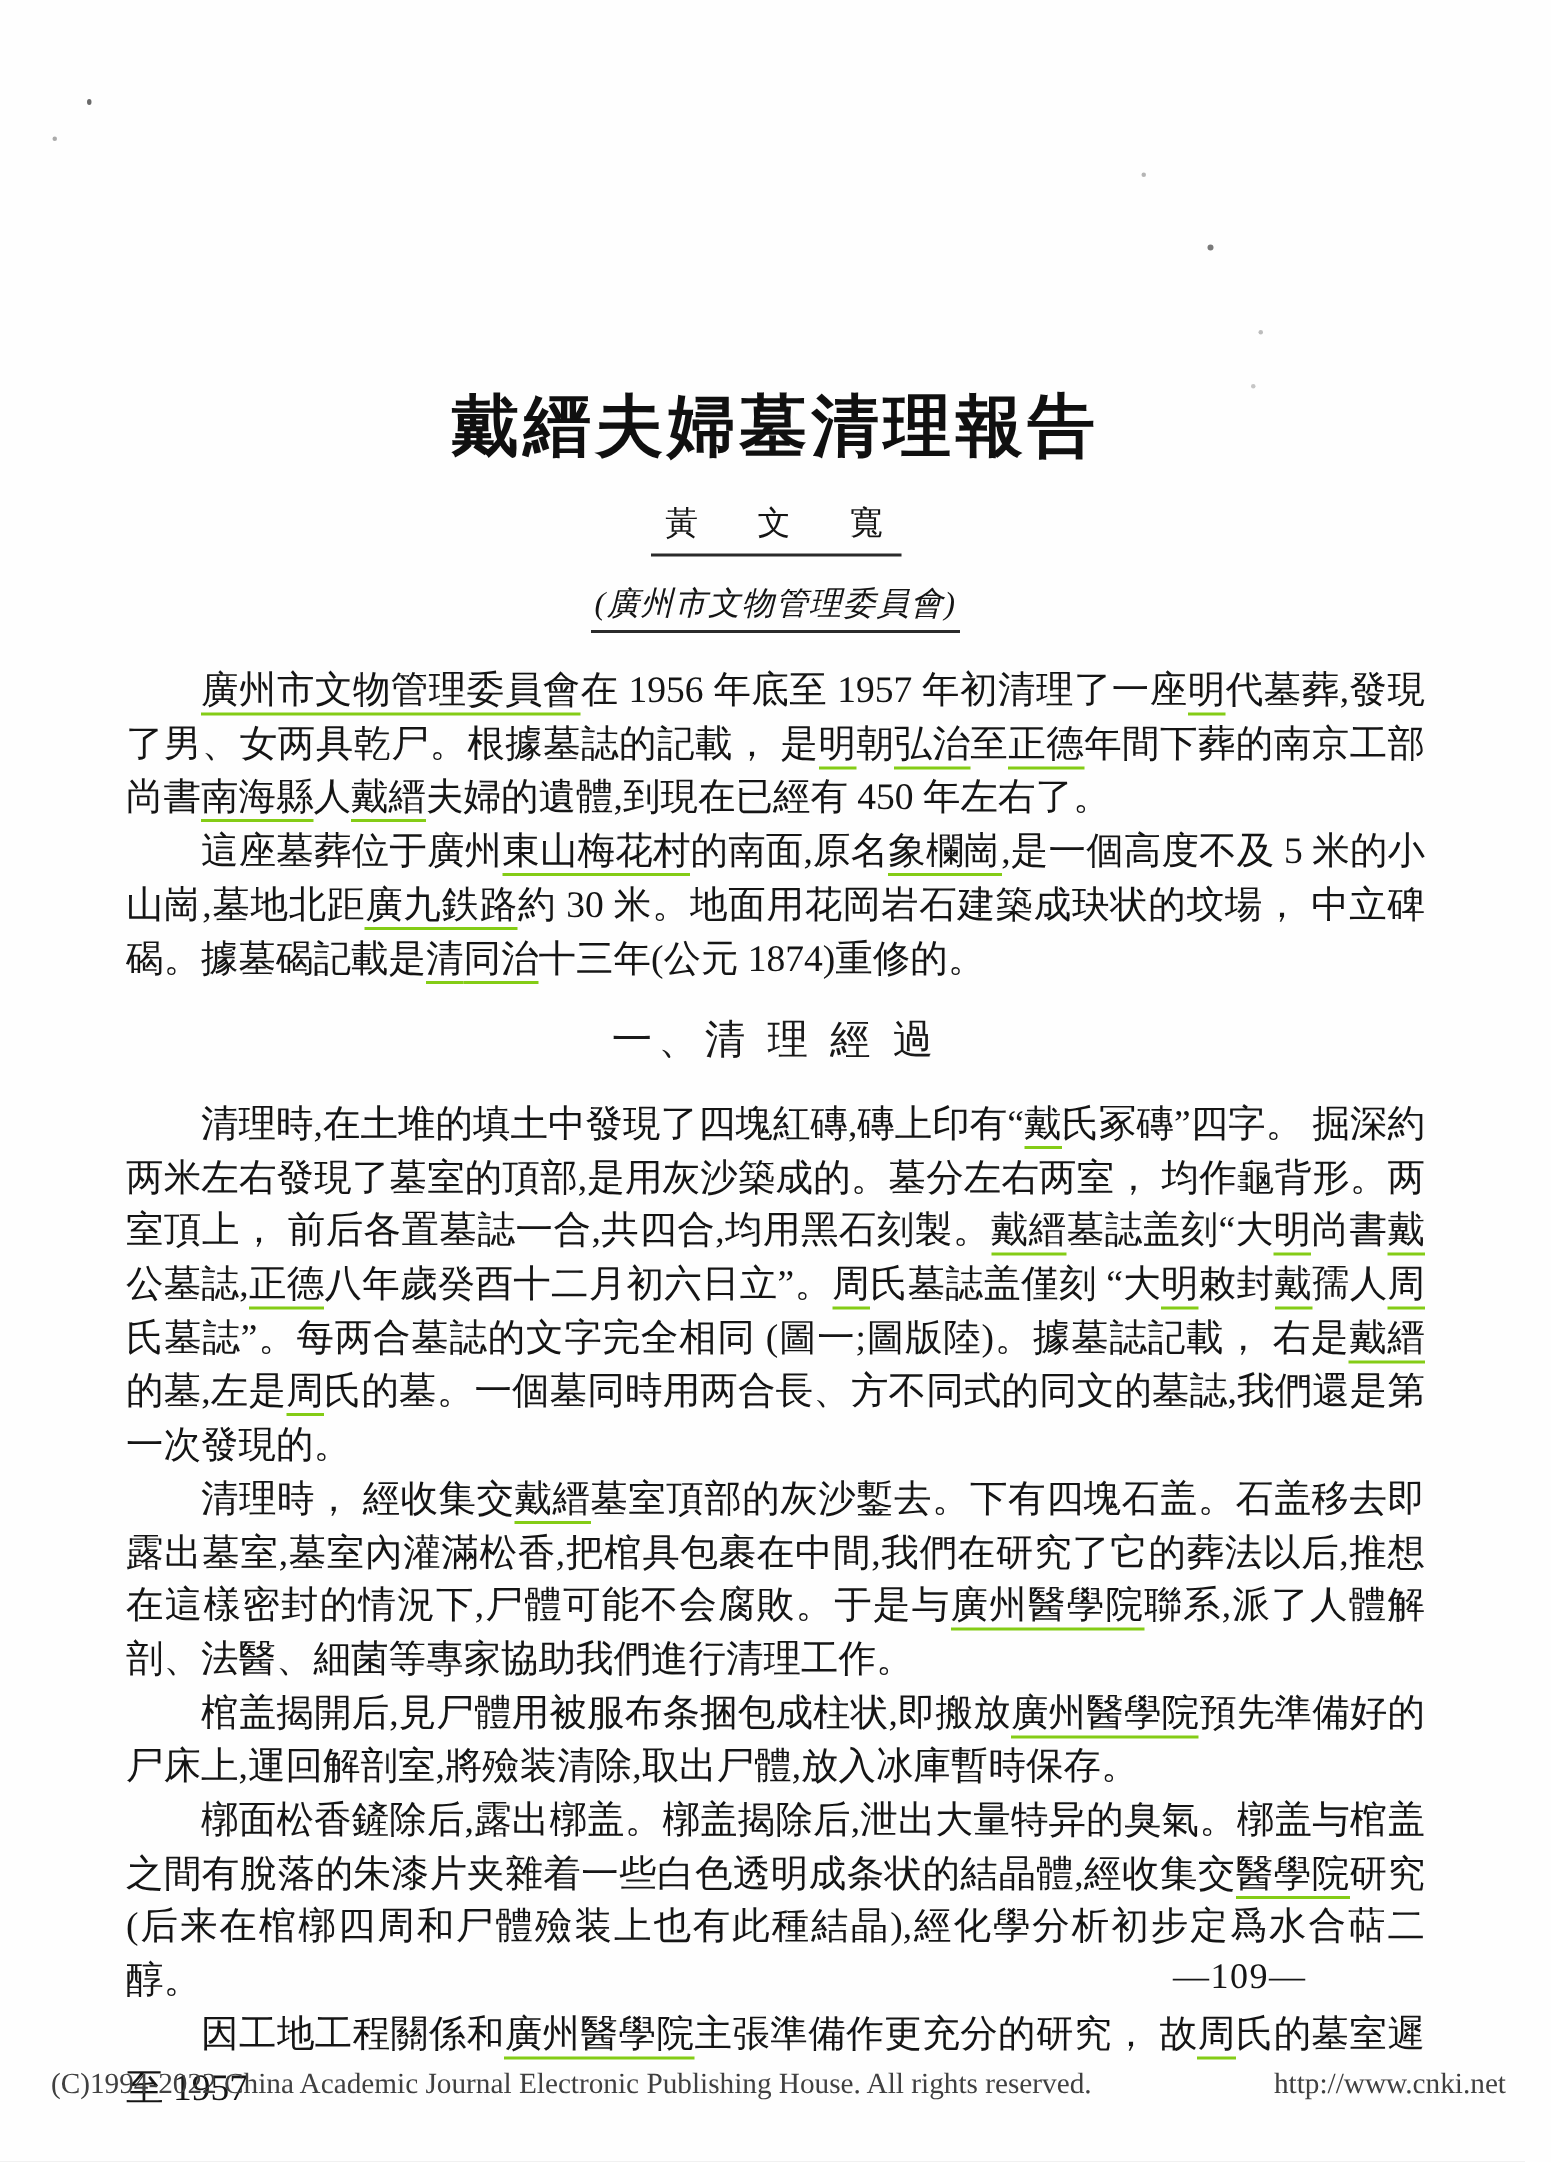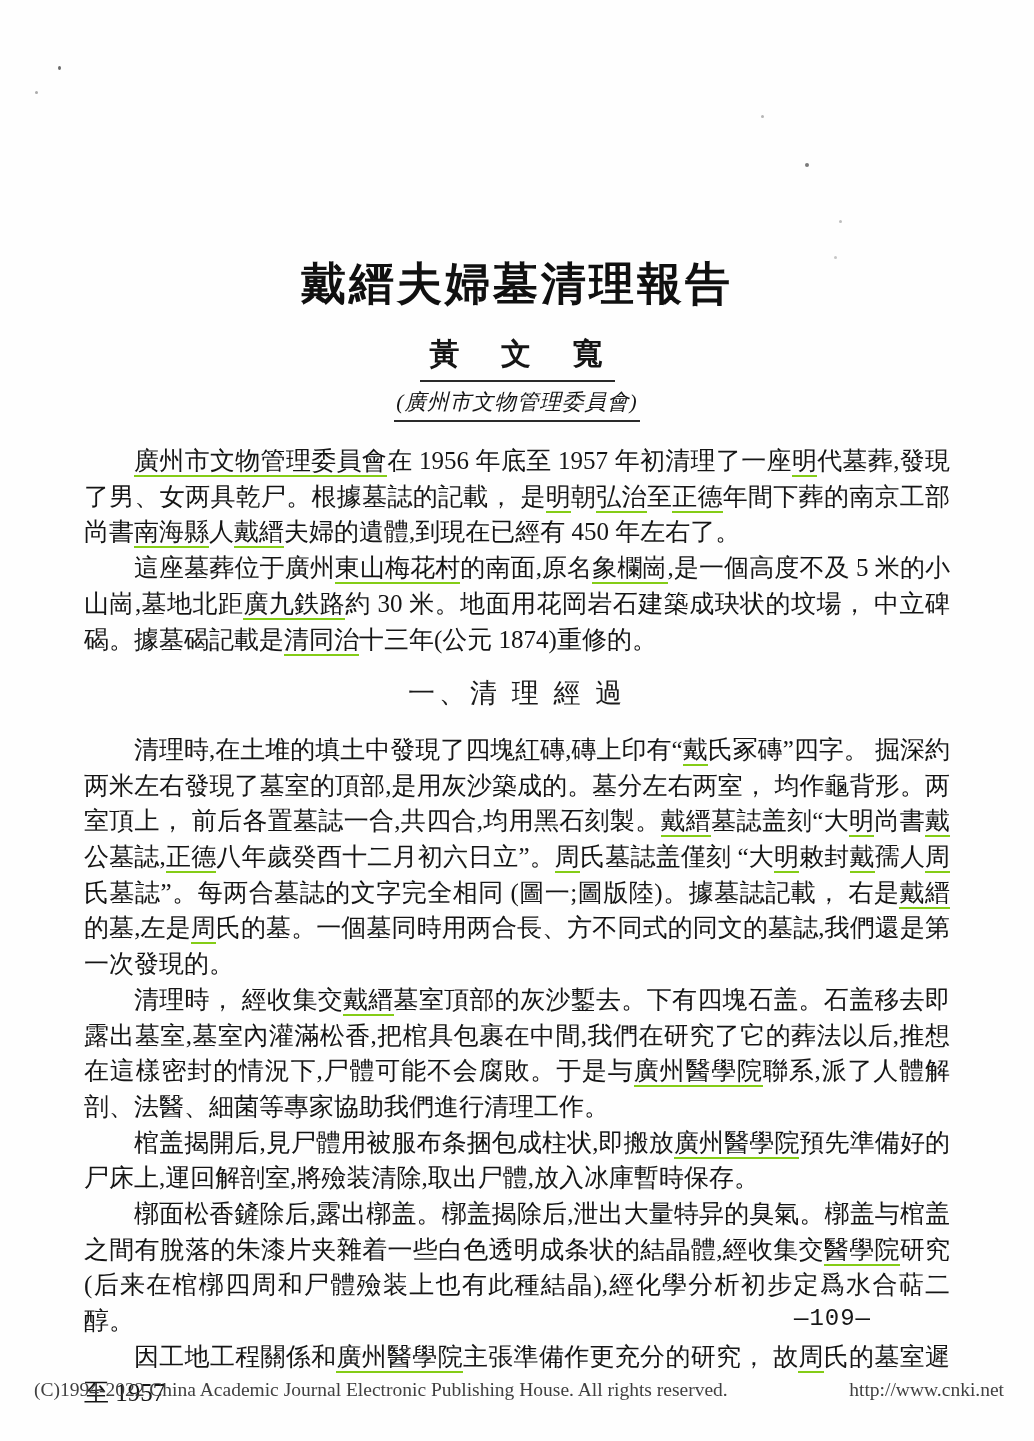--- a/index.html
+++ b/index.html
@@ -18,26 +18,25 @@
     text-align:center;
     font-family:"DejaVu Sans","Liberation Sans",sans-serif;
     font-weight:bold;
     font-size:45px;
     letter-spacing:3px;
     color:#101010;
   }
   .author-row{position:absolute;top:334px;left:0;right:0;text-align:center;}
   .author{
     display:inline-block;
-    font-size:30px;
+    font-size:22px;
     word-spacing:30px;
     letter-spacing:2px;
     padding:0 10px 5px 10px;
     border-bottom:2px solid #2a2a2a;
-    font-weight:bold;
   }
   .affil-row{position:absolute;top:387px;left:0;right:0;text-align:center;font-style:italic;}
   .affil{
     display:inline-block;
     font-size:21.5px;
     letter-spacing:1px;
     padding:0 2px 4px 2px;
     border-bottom:2px solid #2a2a2a;
   }
   .body{
@@ -57,21 +56,20 @@
     font-weight:normal;
     letter-spacing:4px;
     color:#1a1a1a;
   }
   .u{border-bottom:2px solid #84cc16;padding-bottom:1px;}
   .pageno{
     position:absolute;
     top:1305px;right:163px;
     font-size:24px;
     letter-spacing:1px;
-    font-family:Liberation Mono, monospace;
   }
   .footer{
     position:absolute;
     top:1379px;left:0;right:0;
     display:flex;
     justify-content:space-between;
     padding:0 30px 0 34px;
     color:#404040;
     font-size:19.5px;
     font-family:"Liberation Serif","DejaVu Serif",serif;

